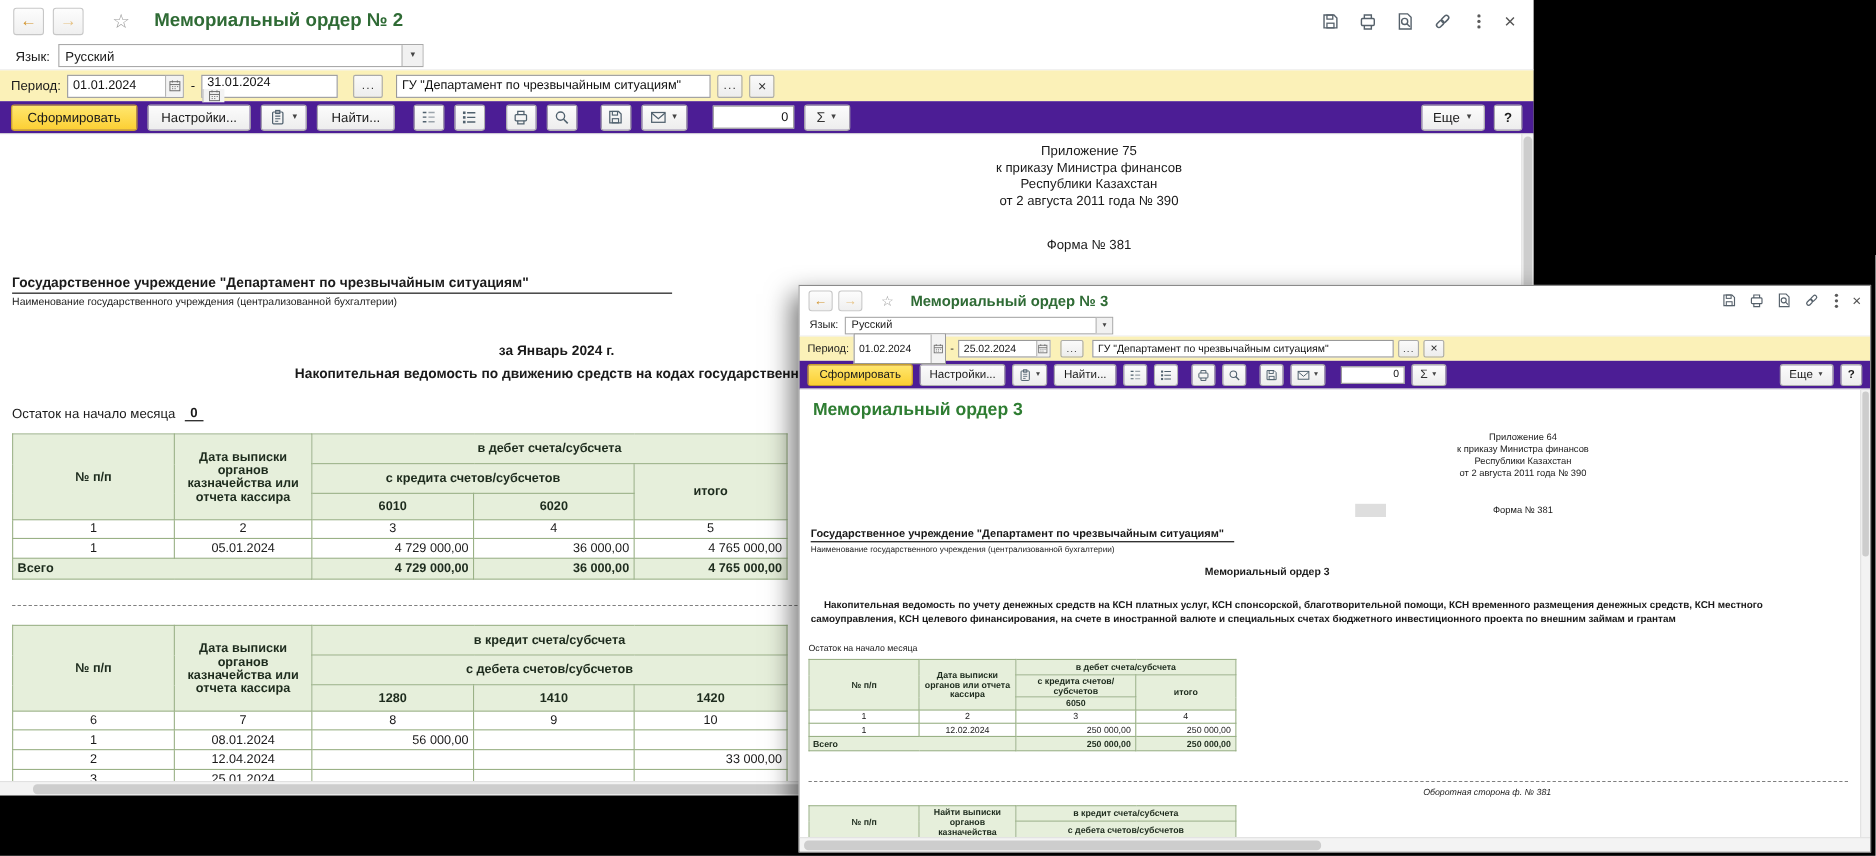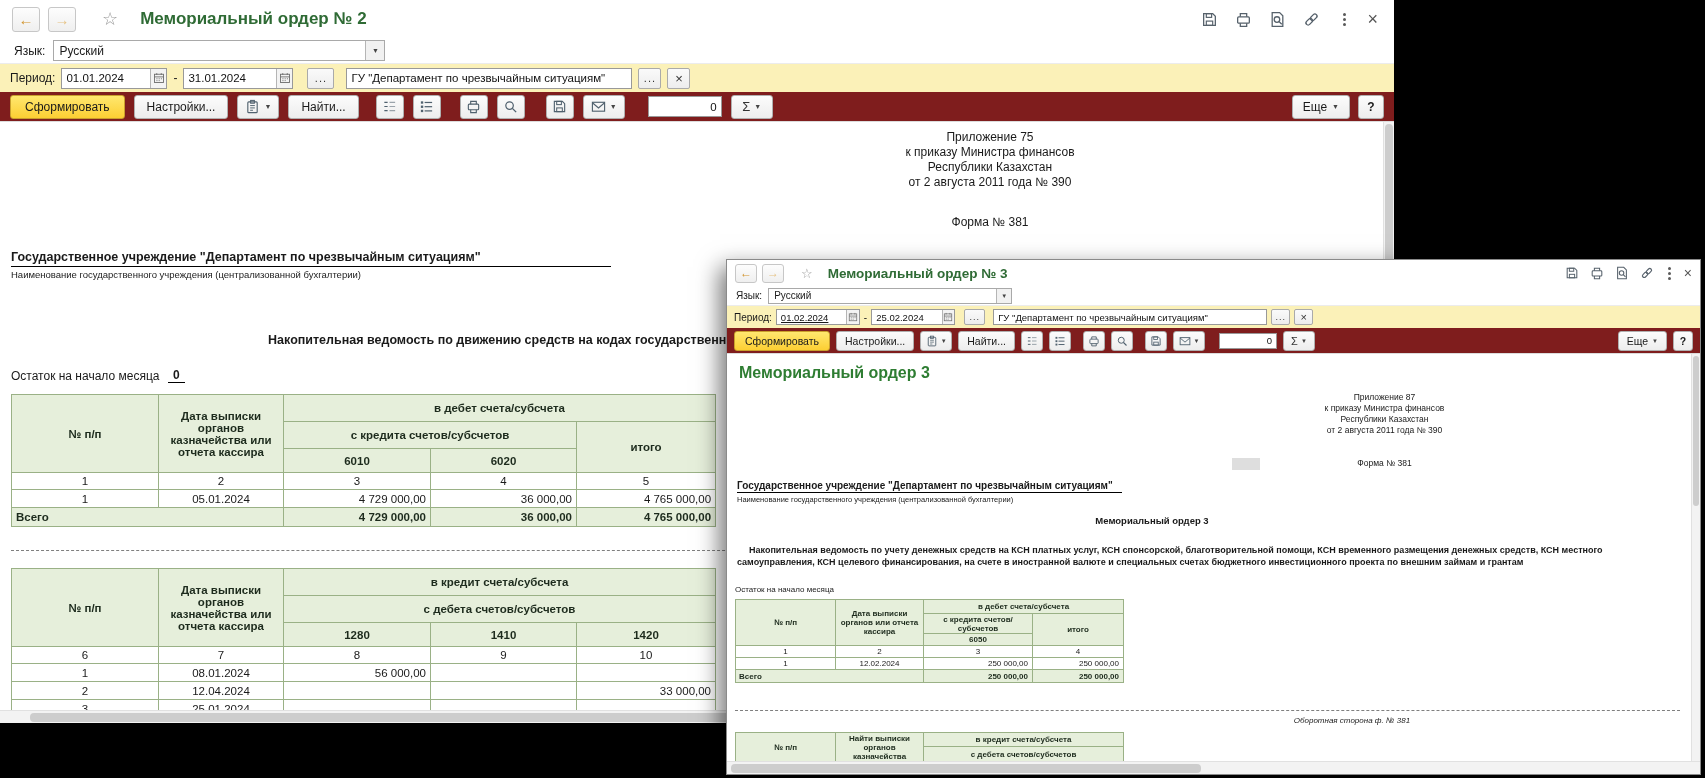--- a/index.html
+++ b/index.html
@@ -30,21 +30,21 @@
   .cab { border-left:1px solid #b5b5b5; background:#f1f1f1; display:flex; align-items:center; justify-content:center; cursor:pointer; }
   .caret { font-size:7px; color:#444; line-height:1; }
 
   .ybar { background:#fbf1b8; display:flex; align-items:center; }
   .inputbox { display:flex; align-items:stretch; background:#fff; border:1px solid #999; }
   .inputbox input { border:none; outline:none; background:transparent; font-family:inherit; width:100%; padding:0 4px; color:#111; }
   .calb { border-left:1px solid #b5b5b5; background:#f3f3f3; display:flex; align-items:center; justify-content:center; cursor:pointer; color:#6d6d6d; }
   .sqbtn { background:linear-gradient(#fafafa,#ededed); border:1px solid #aaa; border-radius:2px;
            display:flex; align-items:center; justify-content:center; cursor:pointer; color:#333; }
 
-  .toolbar { display:flex; align-items:center; background:#7f1d1d; border-bottom:1px solid #dcdcdc; }
+  .toolbar { display:flex; align-items:center; background:#4c1d95; border-bottom:1px solid #dcdcdc; }
   .btn { background:linear-gradient(#fcfcfc,#ededed); border:1px solid #b0b0b0; border-radius:3px;
          display:flex; align-items:center; justify-content:center; cursor:pointer; white-space:nowrap; color:#1a1a1a; }
   .btn.gen { background:linear-gradient(#ffe76f,#fccf33); border-color:#c9a02c; }
   .icb { color:#50616e; }
 
   .report { position:absolute; background:#fff; overflow:hidden; }
 
   
   .rt { position:absolute; border-collapse:collapse; table-layout:fixed; }
   .rt td { border:1px solid #9ab186; overflow:hidden; padding:0 2px; vertical-align:middle; }
@@ -182,21 +182,21 @@
     <span>Период:</span>
     <div class="inputbox" style="width:106px; height:21px;">
       <input style="font-size: 11.5px;" value="01.01.2024">
       <span class="calb" style="width:20px;">
           <svg class="ic ic12">
             <use href="#i-cal"></use>
           </svg>
         </span>
     </div>
     <span>-</span>
-    <div class="inputbox" style="width:110px; height:21px;">
+    <div class="inputbox" style="width:124px; height:21px;flex-direction:column;">
       <input style="font-size: 11.5px;" value="31.01.2024">
       <span class="calb" style="width:20px;">
           <svg class="ic ic12">
             <use href="#i-cal"></use>
           </svg>
         </span>
     </div>
     <div class="sqbtn" style="width:27px; height:21px; margin-left:8px; font-size:11px; letter-spacing:1px;">...</div>
     <div class="inputbox" style="width:286px; height:21px; margin-left:6px;">
       <input style="font-size: 11.5px;" value="ГУ &quot;Департамент по чрезвычайным ситуациям&quot;">
@@ -268,20 +268,21 @@
       <div>Приложение 75</div>
       <div>к приказу Министра финансов</div>
       <div>Республики Казахстан</div>
       <div>от 2 августа 2011 года № 390</div>
     </div>
     <div class="abs" style="left:840px; top:93px; width:300px; text-align:center; font-size:12px;">Форма № 381</div>
 
     <div class="abs" style="left:11px; top:128px; width:600px; font-size:12.5px; font-weight:bold; border-bottom:1px solid #000; padding-bottom:2px; white-space:nowrap;">Государственное учреждение "Департамент по чрезвычайным ситуациям"</div>
     <div class="abs" style="left:11px; top:147px; font-size:9.5px; color:#222;">Наименование государственного учреждения (централизованной бухгалтерии)</div>
 
+    <div class="abs" style="left:0; top:190px; width:1012px; text-align:center; font-size:12.5px; font-weight:bold;">за Январь 2024 г.</div>
     <div class="abs" style="left:0; top:211px; width:1012px; text-align:center; font-size:12.5px; font-weight:bold; white-space:nowrap;">Накопительная ведомость по движению средств на кодах государственных</div>
 
     <div class="abs" style="left:11px; top:247px; font-size:12px;">Остаток на начало месяца</div>
     <div class="abs" style="left:168px; top:246px; font-size:12px; font-weight:bold; border-bottom:1px solid #000; padding:0 5px;">0</div>
 
     <table class="rt" style="left:11px; top:272px; width:705px; font-size:11.5px;">
       <colgroup>
           <col style="width:147px">
           <col style="width:125px">
           <col style="width:147px">
@@ -437,21 +438,21 @@
     <div class="combo" style="width:244px; height:16px; margin-left:6px; font-size:10px;">
       <span class="val">Русский</span>
       <span class="cab" style="width:15px;">
           <span class="caret" style="font-size:6px;">▼</span>
         </span>
     </div>
   </div>
 
   <div class="ybar" style="height:22px; padding-left:7px; font-size:10px; gap:4px;">
     <span>Период:</span>
-    <div class="inputbox" style="width:84px; height:16px;text-decoration:underline;">
+    <div class="inputbox" style="width:84px; height:28px;">
       <input style="font-size: 9.5px;" value="01.02.2024">
       <span class="calb" style="width:15px;">
           <svg class="ic ic10">
             <use href="#i-cal"></use>
           </svg>
         </span>
     </div>
     <span>-</span>
     <div class="inputbox" style="width:84px; height:16px;">
       <input style="font-size: 9.5px;" value="25.02.2024">
@@ -524,21 +525,21 @@
       </div>
       <div class="btn" style="height:20px; width:20px; font-weight:bold;">?</div>
     </div>
   </div>
 
   <div class="report" style="left:0; top:94px; width:965px; height:407px;">
 
     <div class="abs" style="left:12px; top:10px; font-size:16px; font-weight:bold; color:#2e7d32;">Мемориальный ордер 3</div>
 
     <div class="abs" style="left:550px; top:38px; width:215px; text-align:center; font-size:8.5px; line-height:11px;">
-      <div>Приложение 87</div>
+      <div>Приложение 64</div>
       <div>к приказу Министра финансов</div>
       <div>Республики Казахстан</div>
       <div>от 2 августа 2011 года № 390</div>
     </div>
 
     <div class="abs" style="left:505px; top:104px; width:28px; height:12px; background:#dedede;"></div>
     <div class="abs" style="left:550px; top:104px; width:215px; text-align:center; font-size:8.5px;">Форма № 381</div>
 
     <div class="abs" style="left:10px; top:126px; width:385px; font-size:10px; font-weight:bold; border-bottom:1px solid #000; padding-bottom:1px; white-space:nowrap;">Государственное учреждение "Департамент по чрезвычайным ситуациям"</div>
     <div class="abs" style="left:10px; top:141px; font-size:7.5px; color:#222;">Наименование государственного учреждения (централизованной бухгалтерии)</div>

